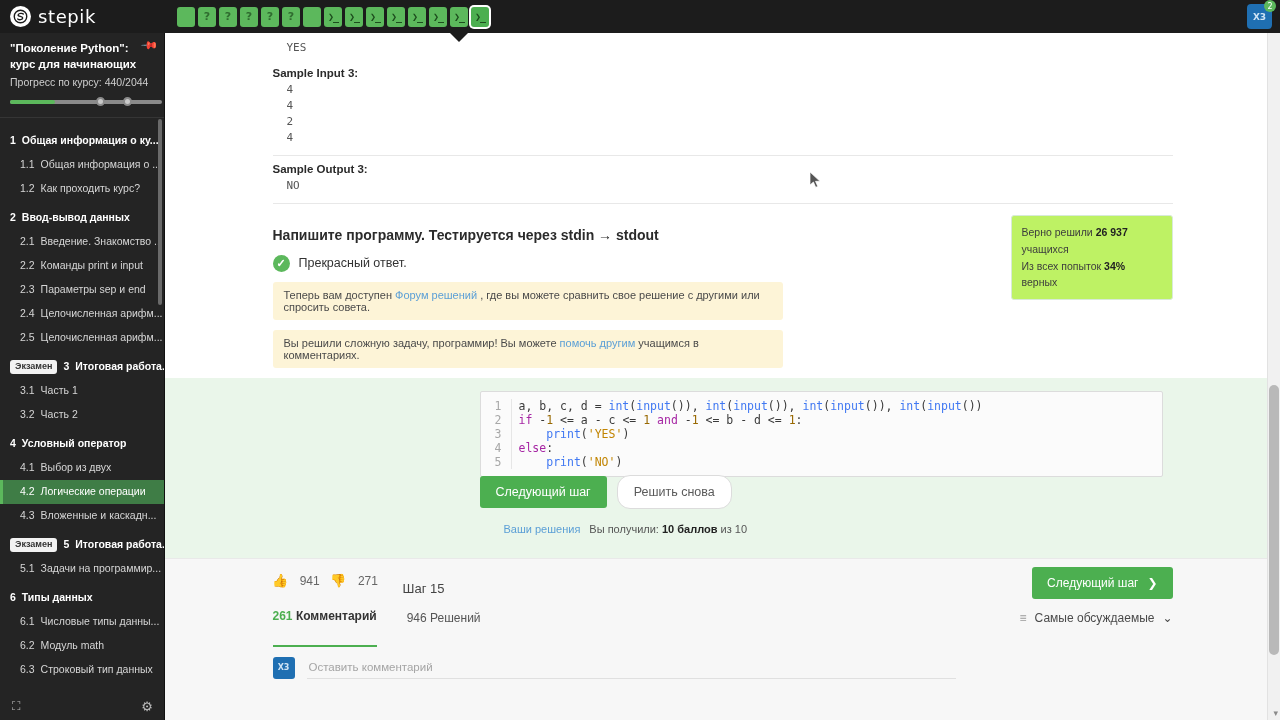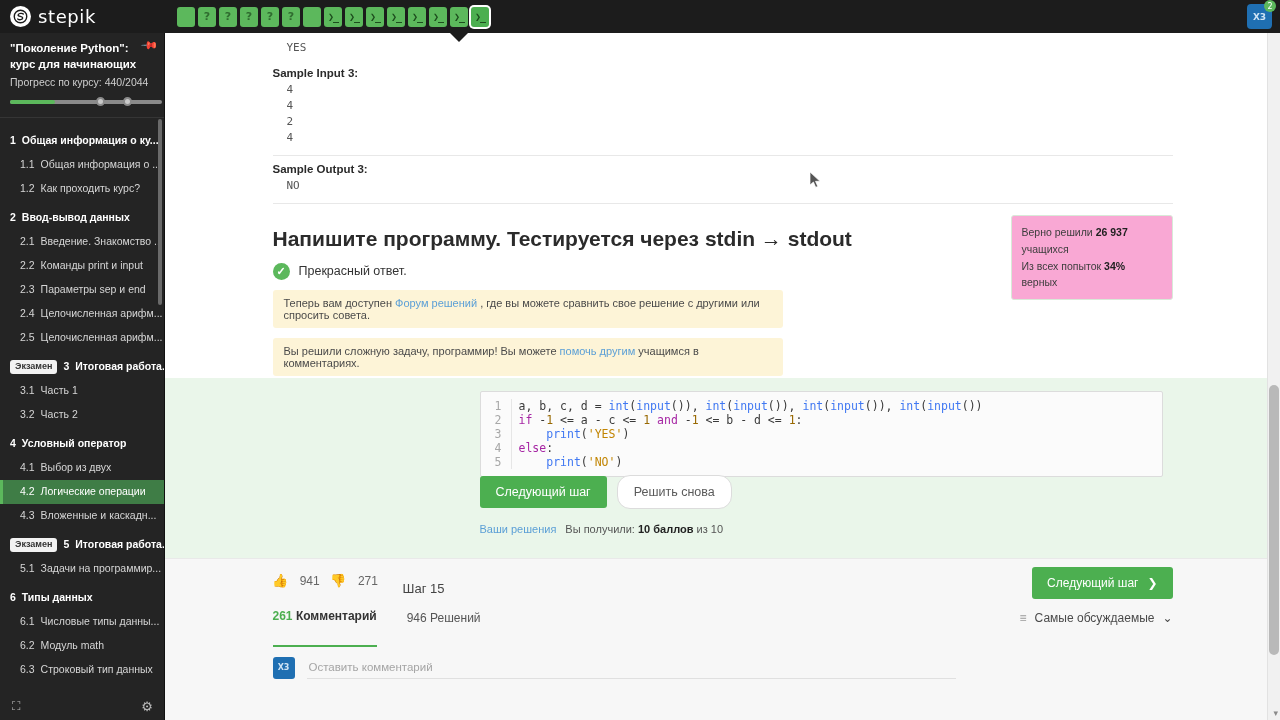--- a/index.html
+++ b/index.html
@@ -205,21 +205,21 @@
     padding-left: 14px; line-height: 1.45;
   }
   #yes-row {
     font-family: "DejaVu Sans Mono", monospace;
     font-size: 11px; color: #555;
     padding-left: 14px;
   }
 
   
   #task-head {
-    font-size: 21px; color: #2b2b2b; font-weight: bold;
+    font-size: 14px; color: #2b2b2b; font-weight: bold;
     margin-top: 23px;
   }
   #verdict-row {
     display: flex; align-items: center; gap: 9px;
     margin-top: 12px;
   }
   #check-icon {
     width: 17px; height: 17px; border-radius: 50%;
     background: #5cb85c; color: #fff;
     display: flex; align-items: center; justify-content: center;
@@ -234,21 +234,21 @@
     margin-top: 10px;
     font-size: 11px; color: #4a4a4a;
     width: 510px;
   }
   .notice a { color: #5b9fd6; text-decoration: none; }
 
   
   #stats-box {
     position: absolute; right: 0; top: 0;
     width: 162px;
-    background: #f9a8d4;
+    background: #bef264;
     border: 1px solid #d8ead8;
     border-radius: 3px;
     padding: 8px 10px;
     font-size: 10.5px; color: #3d3d3d;
     line-height: 1.6;
   }
   #stats-box b { font-weight: bold; color: #222; }
 
   
   #success-band {
@@ -301,21 +301,21 @@
     border: 1px solid #dcdcdc; border-radius: 13px;
     font-size: 12.5px; padding: 9px 16px;
     cursor: pointer;
     font-family: "Liberation Sans", sans-serif;
   }
   #score-row {
     position: absolute; left: 207px; top: 145px;
     font-size: 11px; color: #555;
     display: flex; align-items: center; gap: 9px;
   }
-  #score-row a { color: #5b9fd6; text-decoration: none; }
+  #score-row a { color: #5b9fd6; text-decoration: none; margin-left: 24px; }
   #score-row b { color: #222; }
 
   
   #bottom-area {
     position: absolute; left: 0; top: 525px;
     width: 1115px; height: 162px;
     background: #f7f7f7;
     border-top: 1px solid #e9e9e9;
   }
   #bottom-inner { width: 900px; margin: 0 auto; position: relative; }

